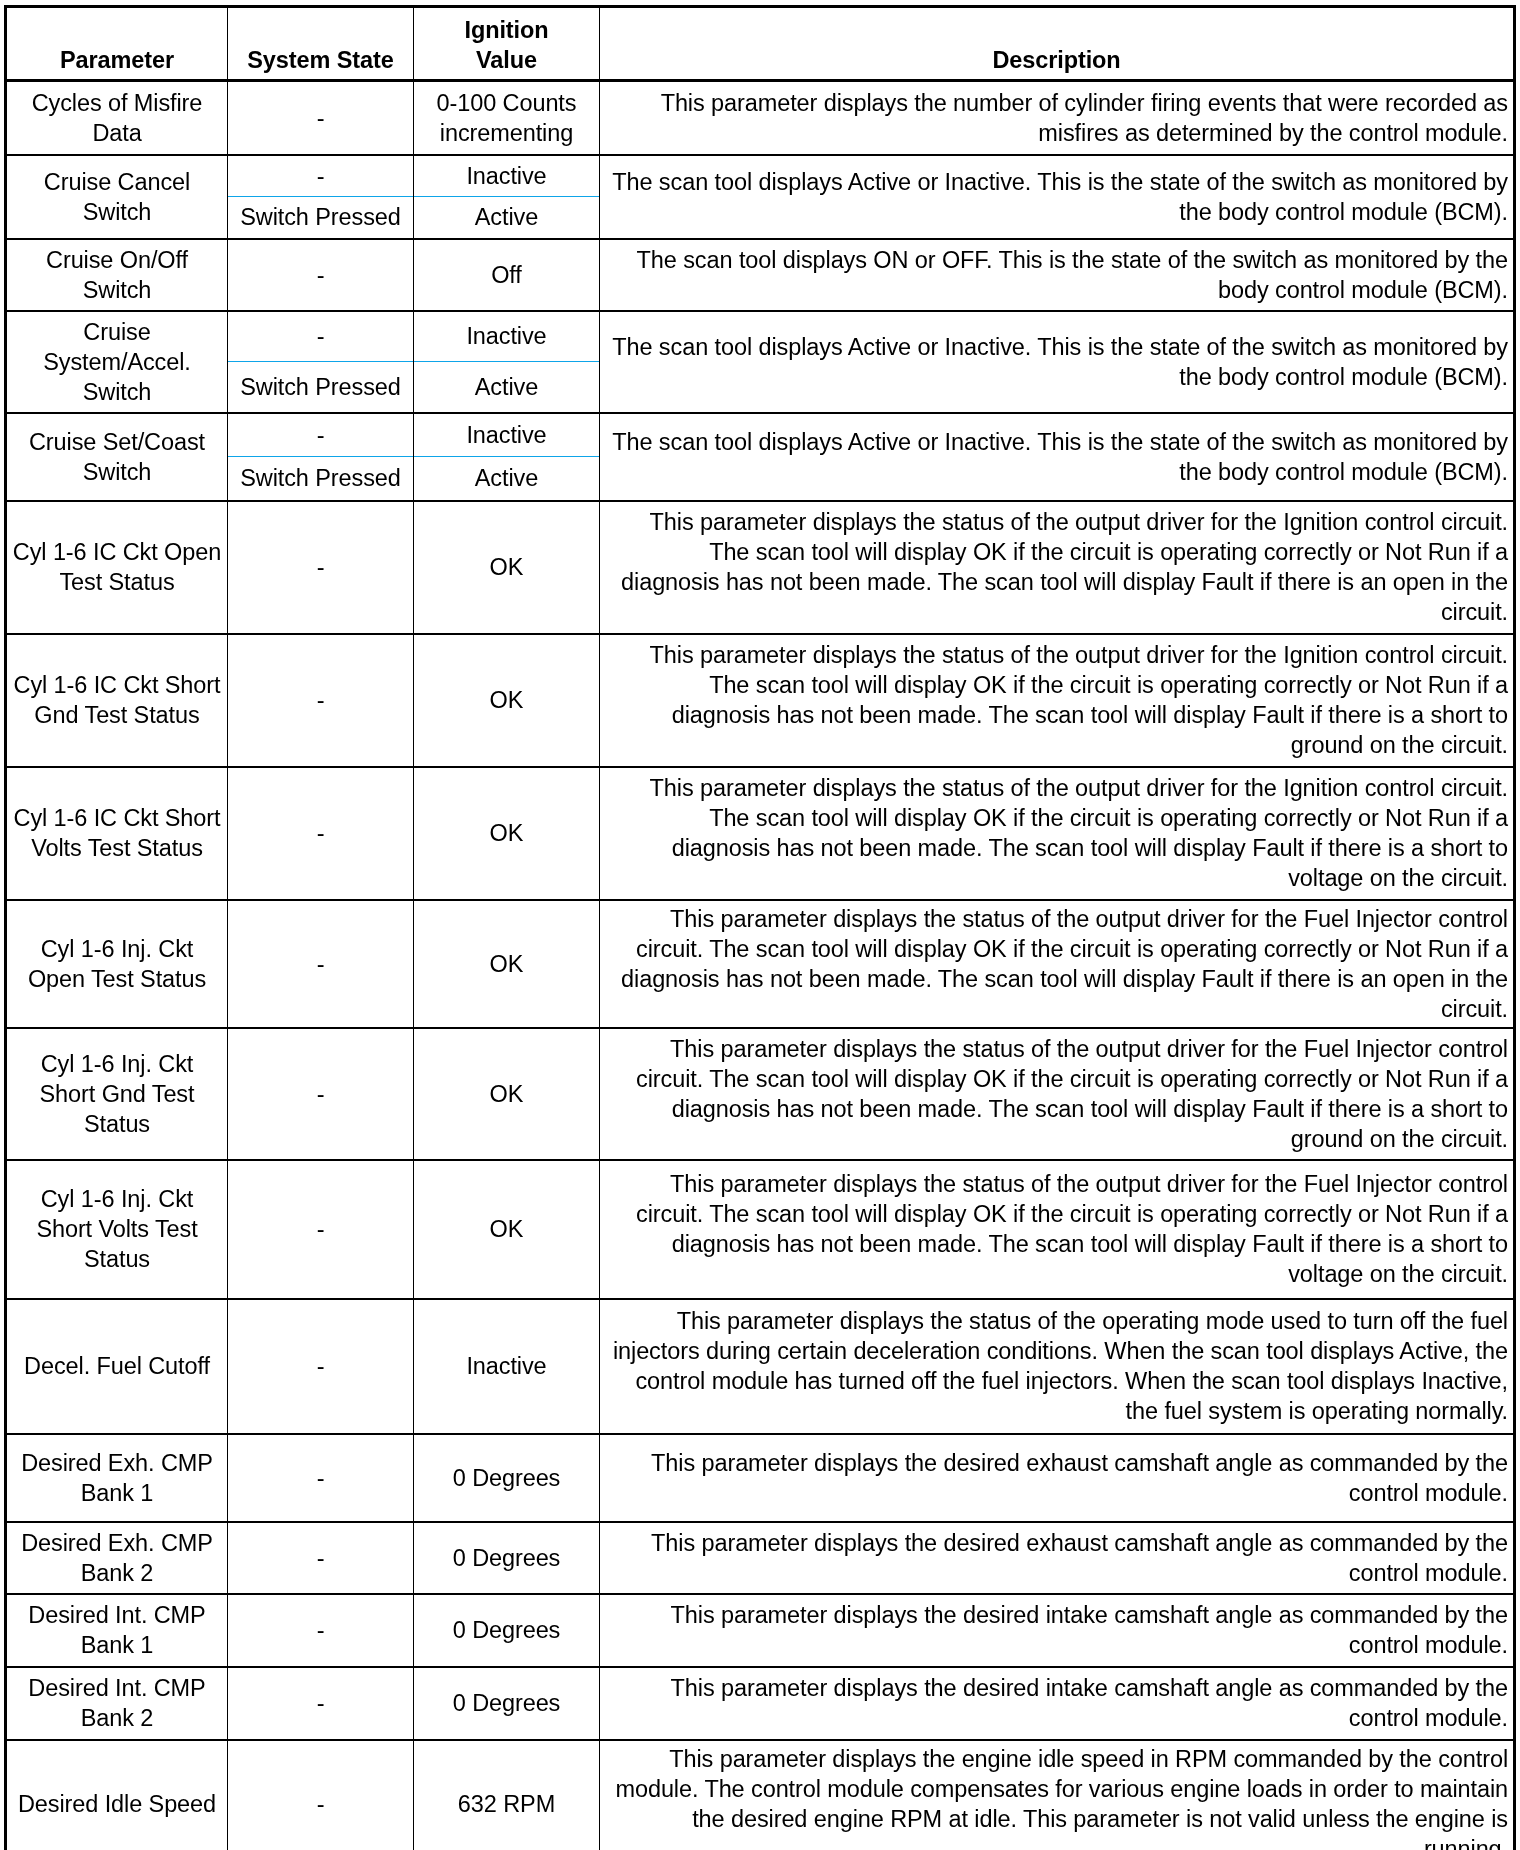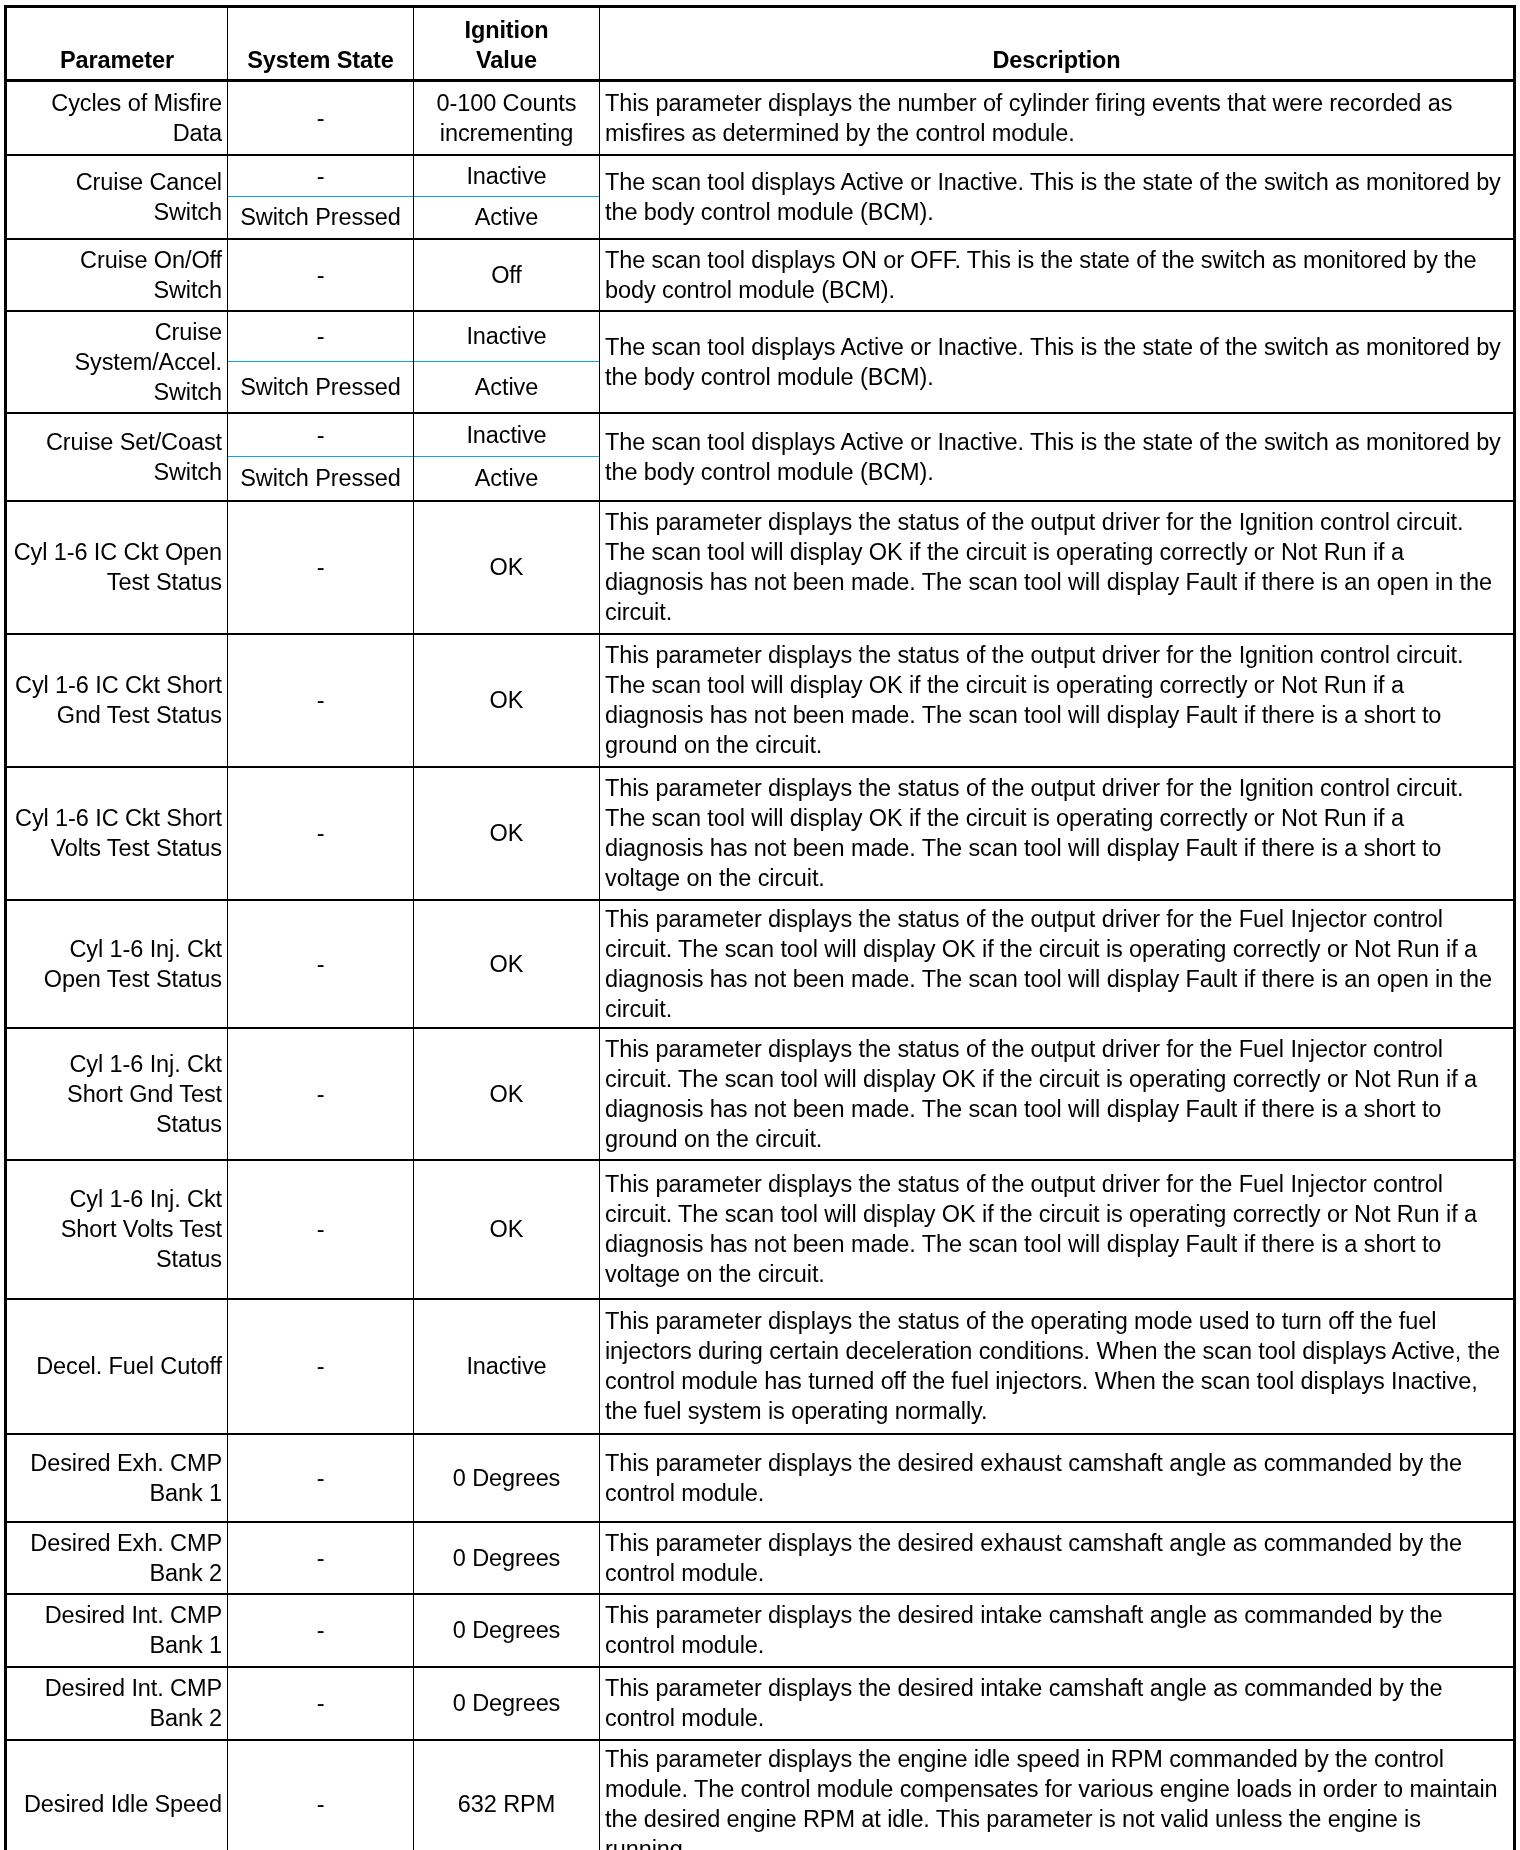--- a/index.html
+++ b/index.html
@@ -45,23 +45,23 @@
   table.params thead th {
     font-weight: bold;
     text-align: center;
     vertical-align: bottom;
     height: 67px;
     padding-bottom: 4px;
     border-bottom: 3px solid #000;
   }
   table.params tbody tr.grp-start td { border-top: 2px solid #000; }
   table.params tbody tr.sub td.sub-cell { border-top: 1px solid #0ea5e9; }
-  td.param { text-align: right; padding-left: 3px; }
+  td.param { text-align: center; padding-left: 3px; }
   td.state, td.expected { text-align: center; }
-  td.desc { text-align: left; padding-left: 5px; padding-right: 3px; }
+  td.desc { text-align: right; padding-left: 5px; padding-right: 3px; }
 </style>
 </head>
 <body>
 
 <div class="sheet">
   <table class="params">
     <colgroup>
       <col class="c1">
         <col class="c2">
         <col class="c3">

